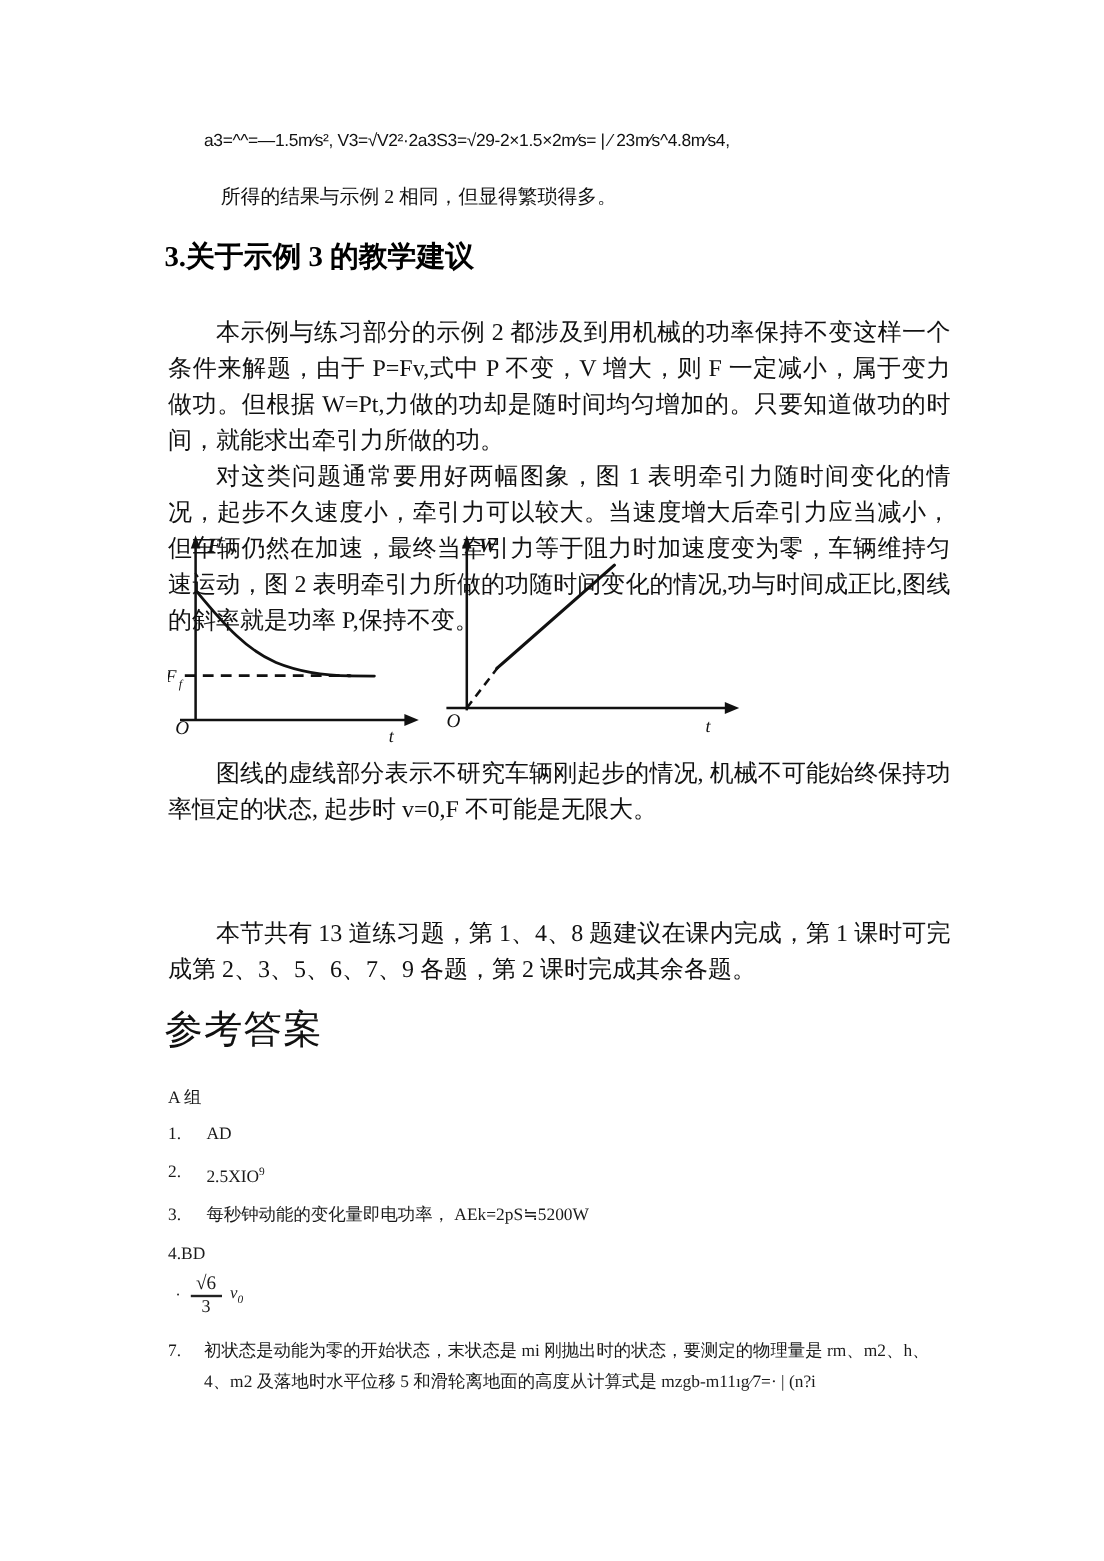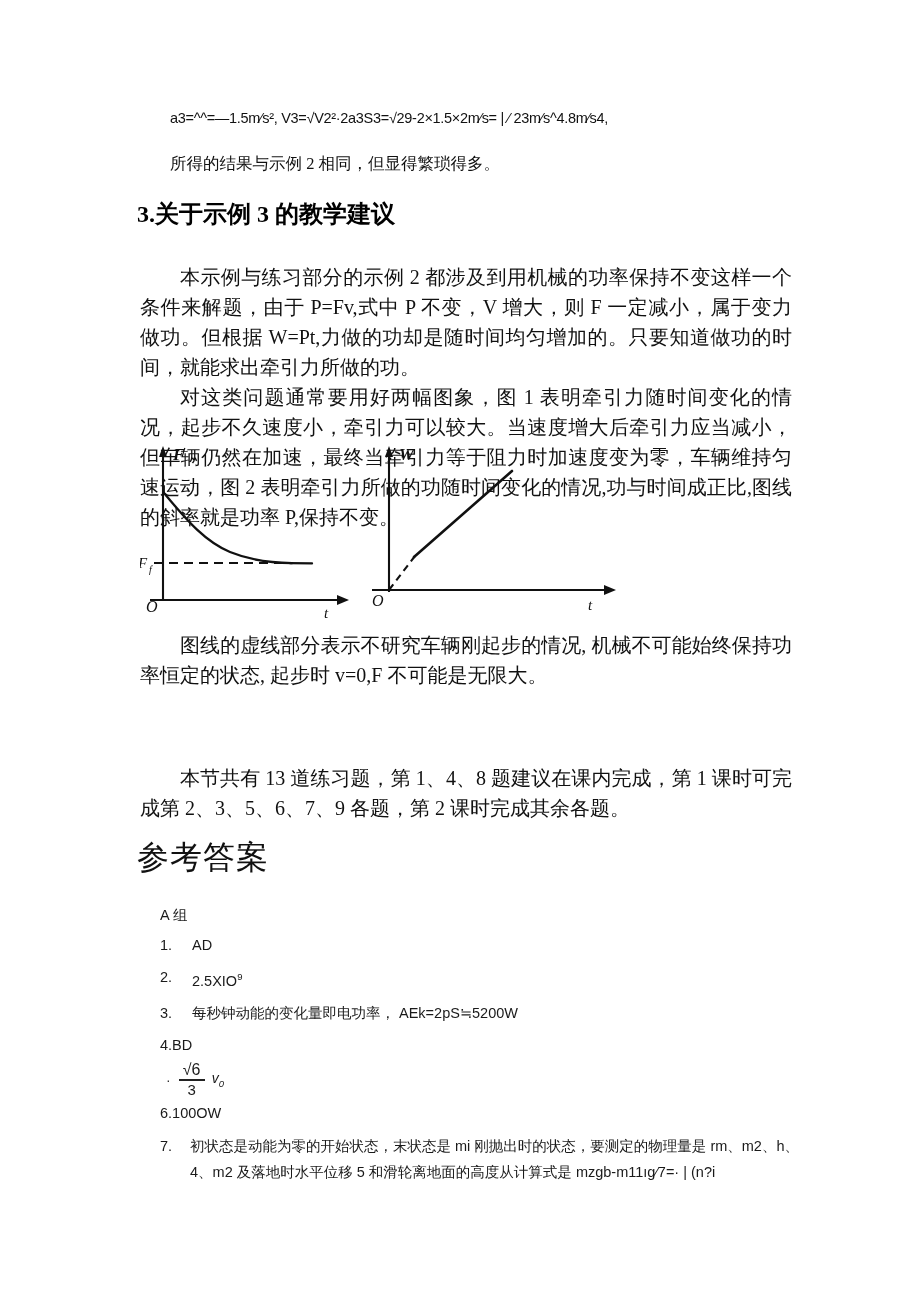--- a/index.html
+++ b/index.html
@@ -40,21 +40,21 @@
     font-size: 20px;
     line-height: 30px;
     text-align: justify;
     text-justify: inter-ideograph;
     color: #111;
   }
   .para.indent { text-indent: 2em; }
 
   .p-after-formula {
     position: absolute;
-    left: 170px;
+    left: 184px;
     top: 150px;
     width: 620px;
     font-size: 16.5px;
     line-height: 28px;
   }
 
   
   .h-num {
     position: absolute;
     left: 137px;
@@ -115,22 +115,21 @@
     height: 185px;
   }
   .figure svg { display: block; }
 
   
   .answers {
     position: absolute;
     left: 140px;
     top: 905px;
     width: 652px;
-    font-family: Liberation Sans, sans-serif;
-    margin-left: 20px;
+    font-family: Liberation Serif, serif;
   }
   .ans-group {
     font-size: 14.5px;
     line-height: 20px;
     margin-bottom: 10px;
   }
   .ans-row {
     display: flex;
     align-items: flex-start;
     font-size: 14.5px;
@@ -294,21 +293,20 @@
     <div class="frac-row">
       <span class="frac-dot">·</span>
       <span class="frac">
         <span class="top">√6</span>
         <span class="bar"></span>
         <span class="bot">3</span>
       </span>
       <span class="frac-var"><span>v</span><sub>0</sub></span>
     </div>
 
-    <div class="ans-plain">6.100OW</div>
 
     <div class="ans-row ans-last">
       <span class="ans-idx">7.</span>
       <span class="ans-txt">初状态是动能为零的开始状态，末状态是 mi 刚抛出时的状态，要测定的物理量是 rm、m2、h、4、m2 及落地时水平位移 5 和滑轮离地面的高度从计算式是 mzgb-m11ıg⁄7=· | (n?i</span>
     </div>
 
   </div>
 
 </div>
 

